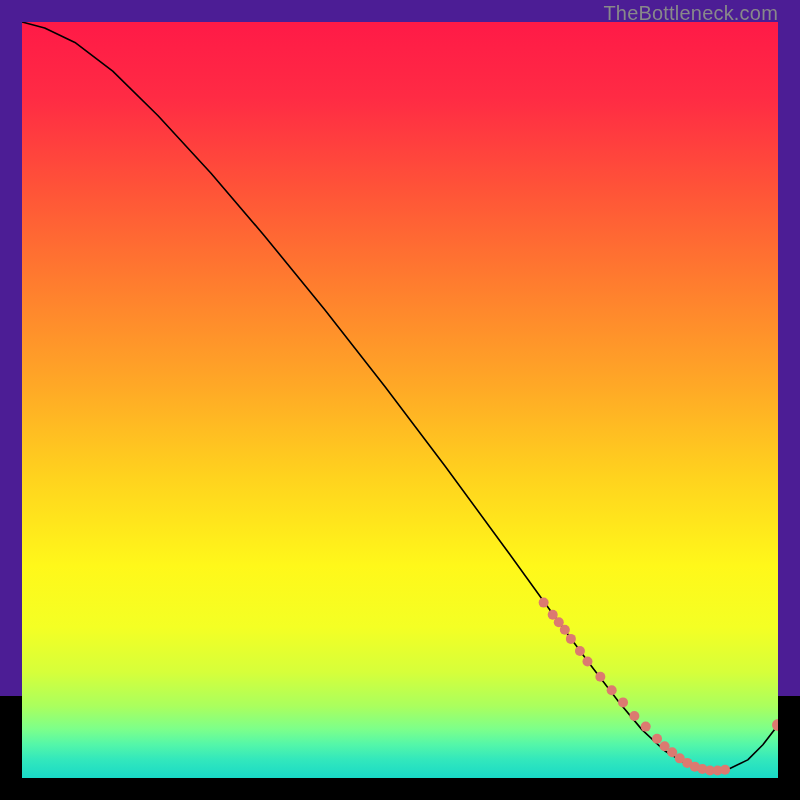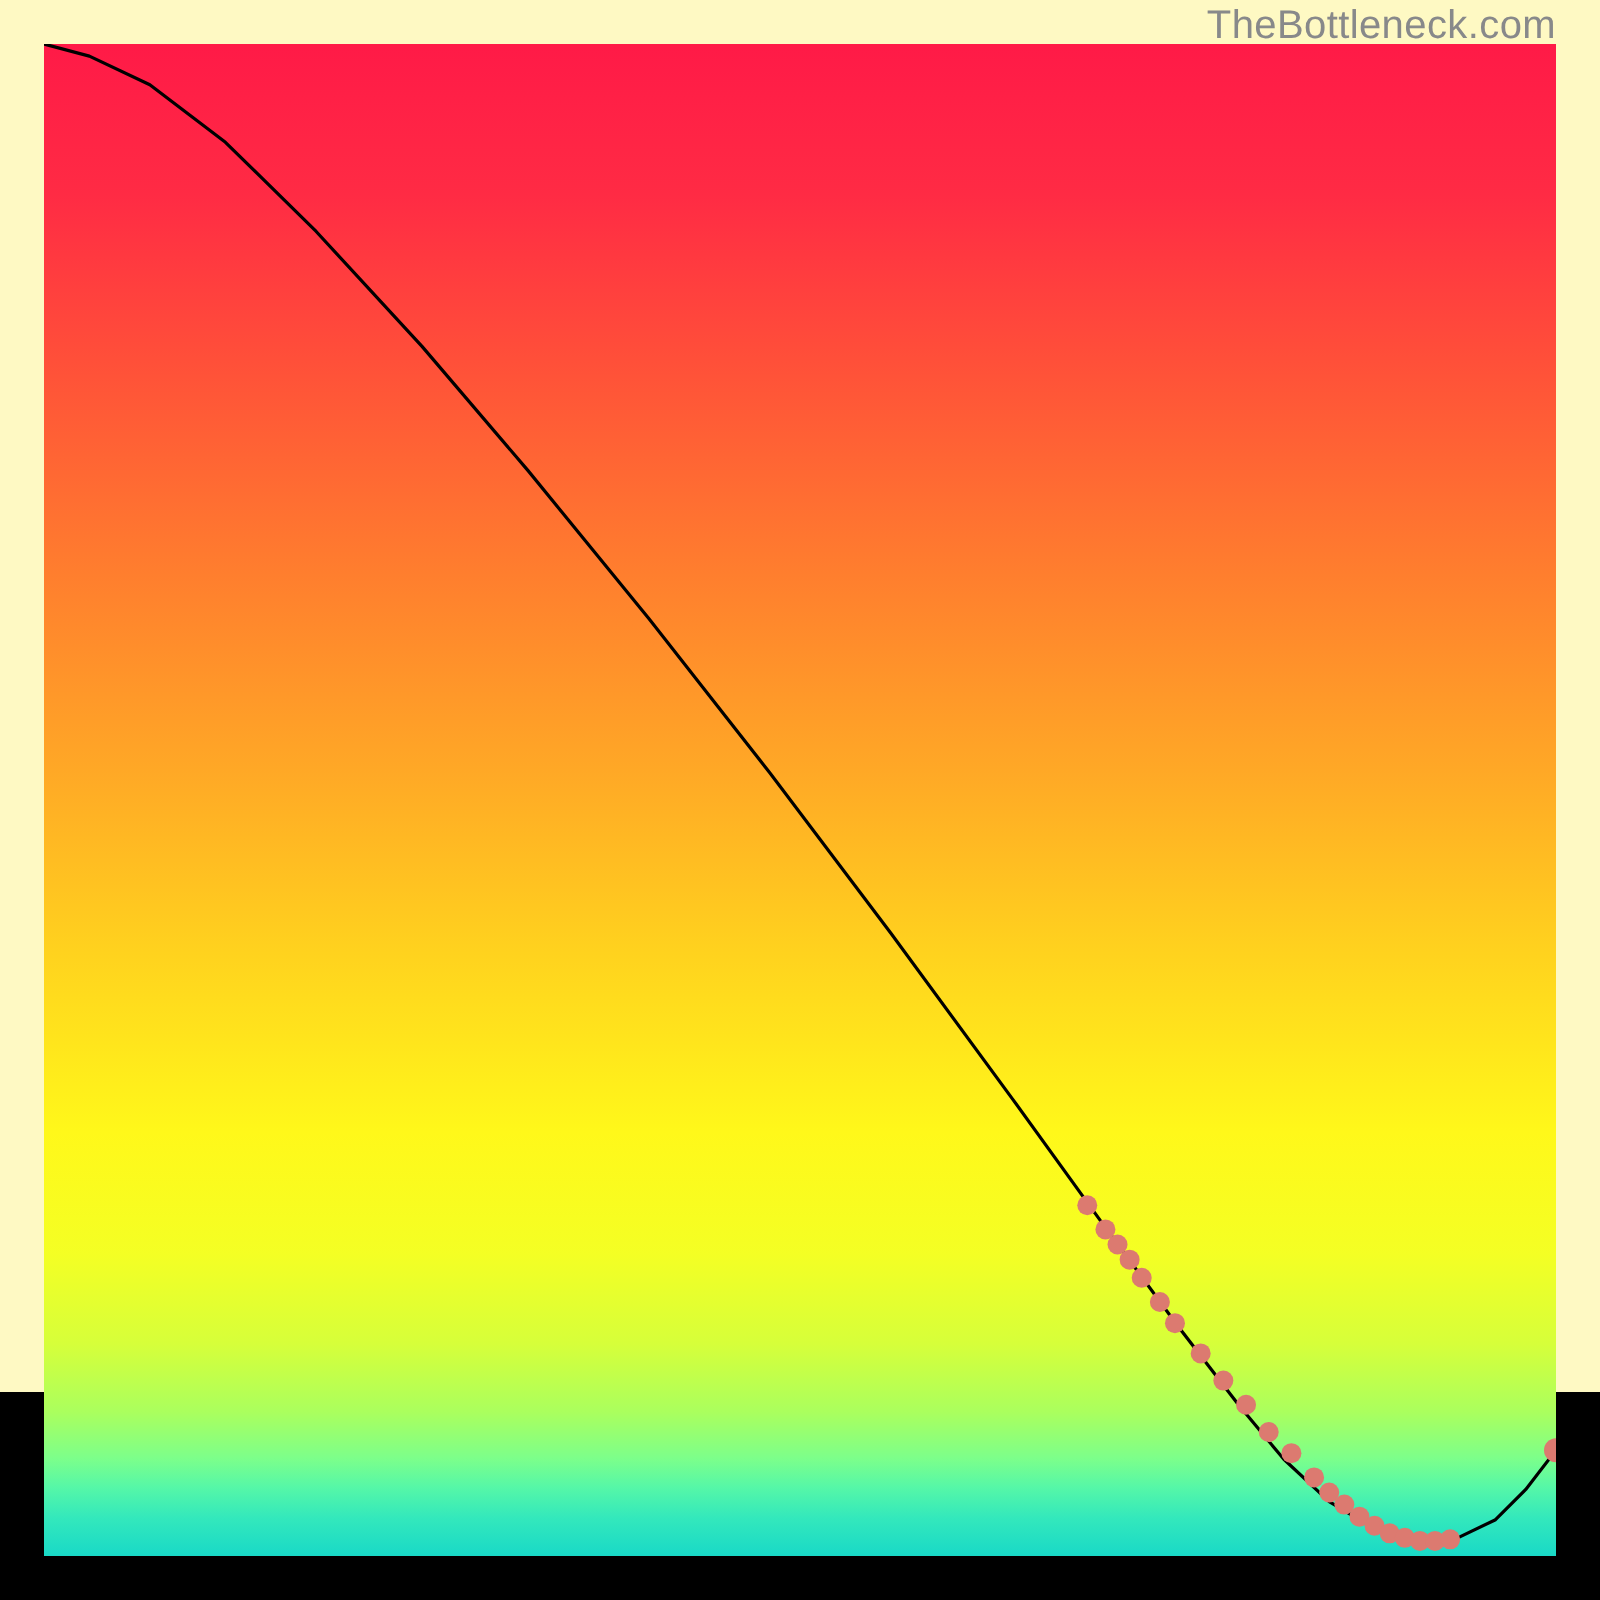--- a/index.html
+++ b/index.html
@@ -7,21 +7,21 @@
     padding: 0;
     width: 800px;
     height: 800px;
     background: #000;
     overflow: hidden;
   }
   .stage {
     position: relative;
     width: 800px;
     height: 696px;
-    background: #fef9c3;
+    background: #4c1d95;
   }
   .plot {
     position: absolute;
     left: 22px;
     top: 22px;
     width: 756px;
     height: 756px;
   }
   .watermark {
     position: absolute;

